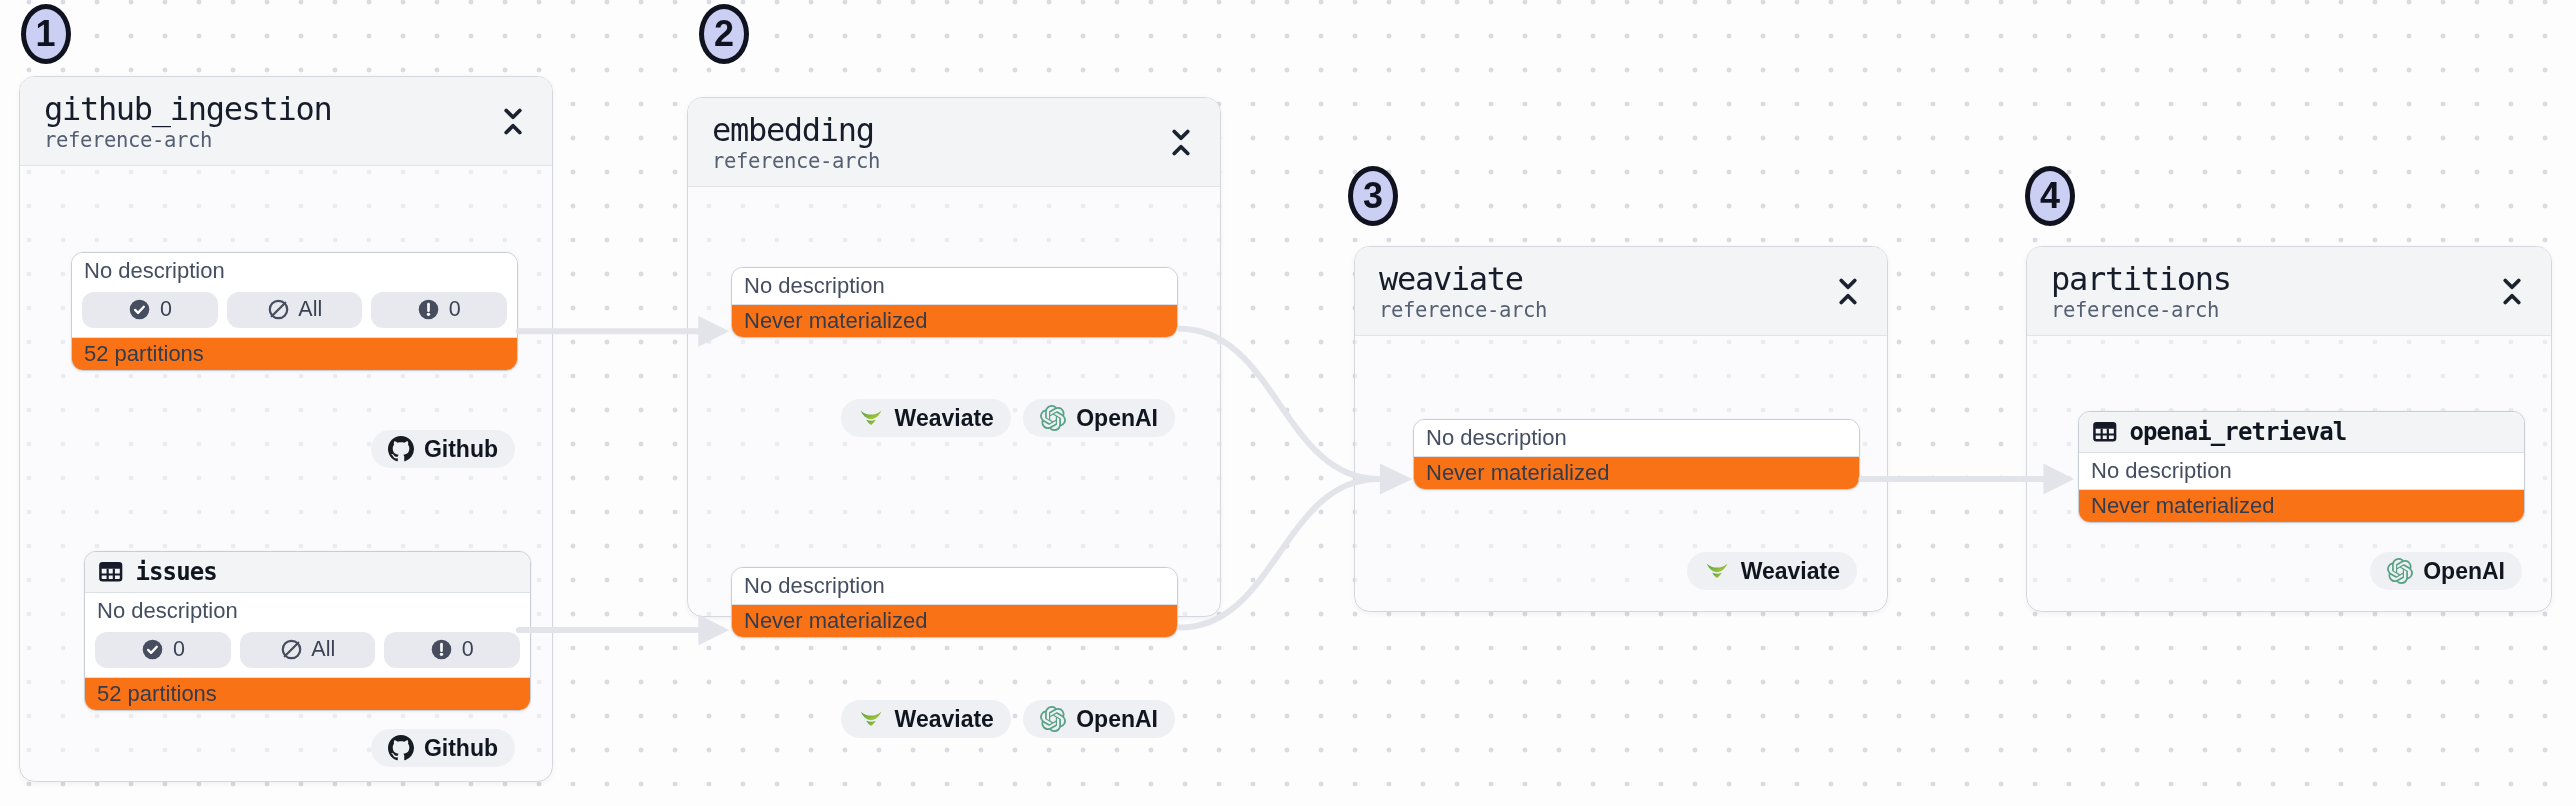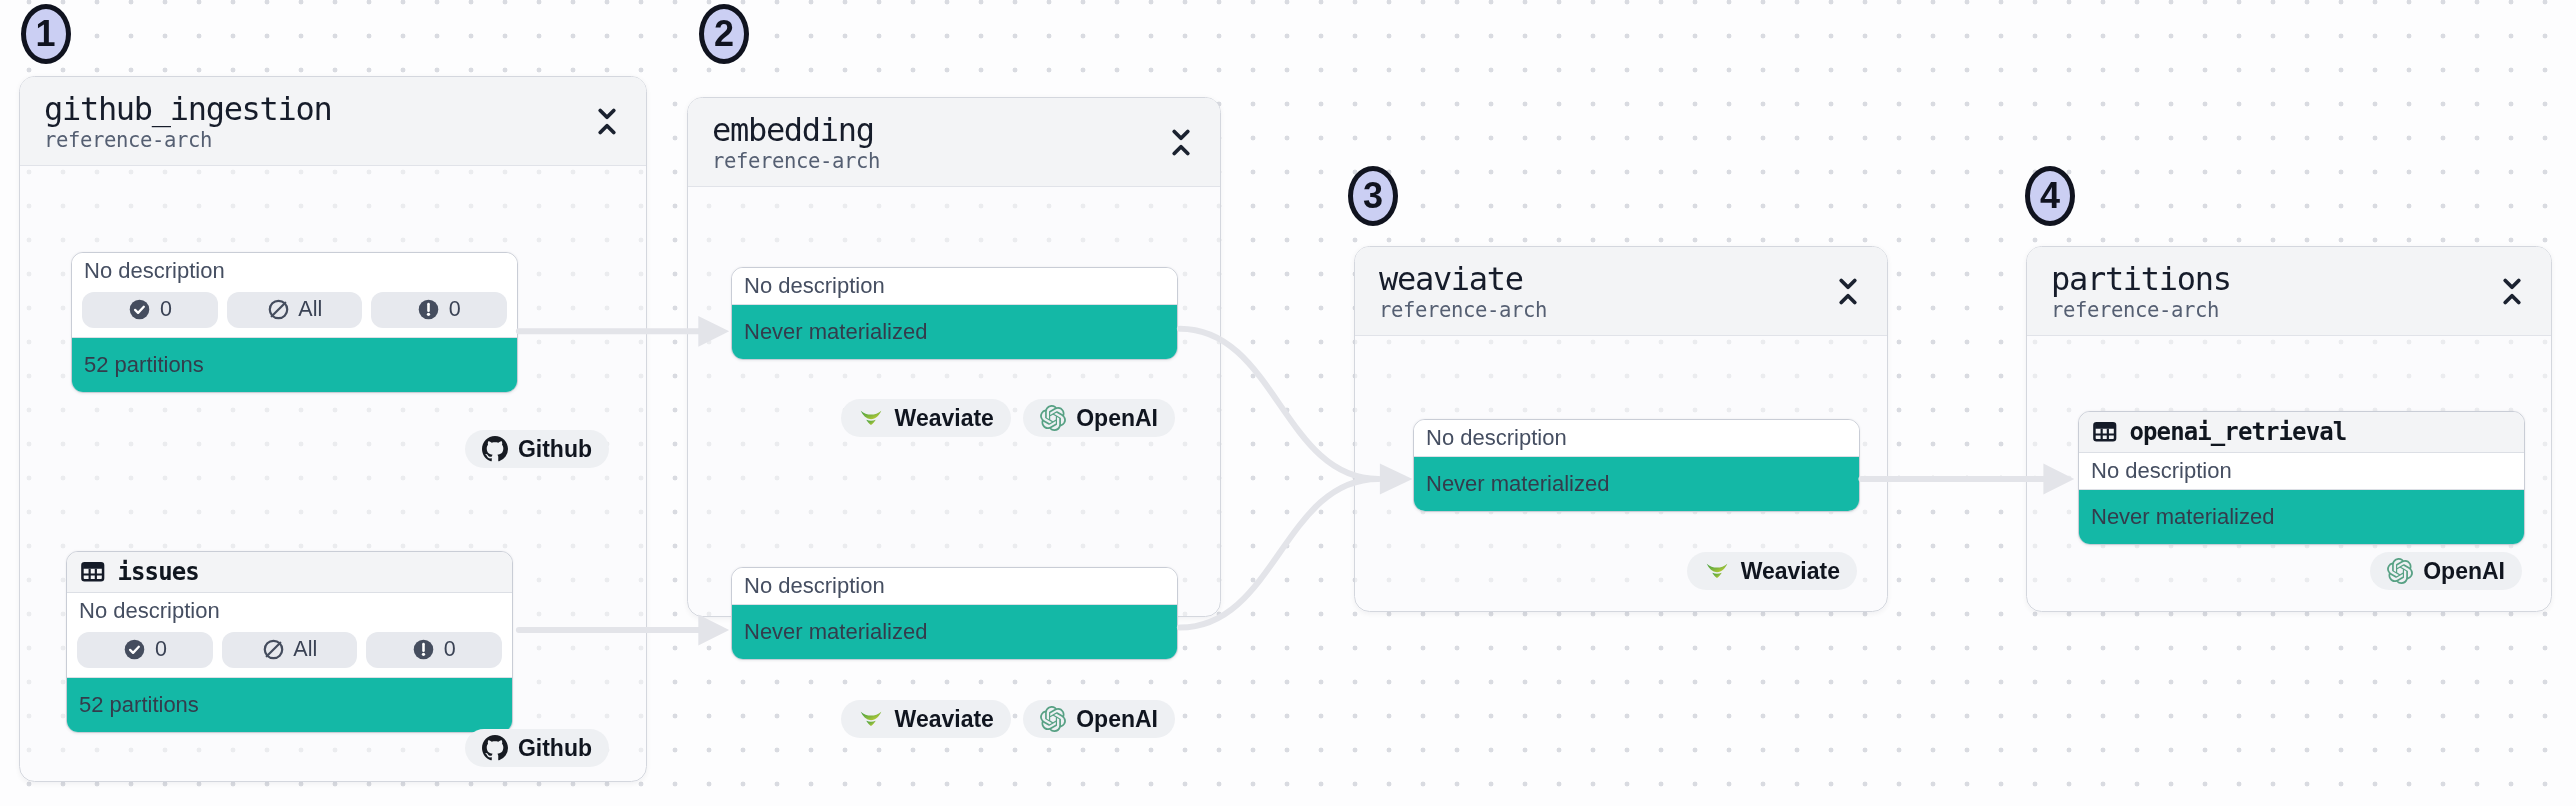--- a/index.html
+++ b/index.html
@@ -49,21 +49,21 @@
   }
   .card-title{font:600 24px/29px "DejaVu Sans Mono",monospace;color:#10161f;letter-spacing:-0.9px}
   .card-desc{padding:5.2px 12px;font:400 22px/26px "Liberation Sans",sans-serif;color:#454e61;background:#fff}
   .card-pills{display:flex;gap:8.6px;padding:2.6px 10.3px 9.4px;background:#fff}
   .pill{
     flex:1;display:flex;align-items:center;justify-content:center;gap:8.6px;height:36px;
     background:#e7e9ee;border:none;border-radius:12px;
     font:400 21.5px "Liberation Sans",sans-serif;color:#3a4254;cursor:pointer;
   }
   .pill .ic{color:#454d5e}
-  .card-status{padding:14px 12px;font:400 22px/26px "Liberation Sans",sans-serif;color:#343c4c;background:#14b8a6;border-top:1.7px solid #dcdfe5}
+  .card-status{padding:3px 12px;font:400 22px/26px "Liberation Sans",sans-serif;color:#343c4c;background:#f97316;border-top:1.7px solid #dcdfe5}
 
   .kind-row{position:absolute;display:flex;gap:12px}
   .kind-badge{
     display:flex;align-items:center;gap:10.3px;background:#eef0f3;border:none;
     border-radius:858px;padding:5.2px 17px;height:38px;box-sizing:border-box;
     font:700 23px "Liberation Sans",sans-serif;color:#10151f;cursor:pointer;
   }
   .ic{display:inline-block;flex:none}
   .ic-table{width:27.5px;height:27.5px}
   .ic-collapse{width:26px;height:31px}
@@ -127,21 +127,21 @@
     <polygon class="edge-head" points="1645,558 1607,540 1607,576"></polygon>
     <path class="edge" d="M2168 558 L2381 558"></path>
     <polygon class="edge-head" points="2416,558 2380,540 2380,576"></polygon>
   </svg>
 
   <div class="group-badge" style="left:20.6px;top:4.3px">1</div>
   <div class="group-badge" style="left:699px;top:4.3px">2</div>
   <div class="group-badge" style="left:1348px;top:166px">3</div>
   <div class="group-badge" style="left:2025px;top:166px">4</div>
 
-  <section class="group" style="left:19px;top:76px;width:628px;height:706px">
+  <section class="group" style="left:19px;top:76px;width:534px;height:706px">
     <header class="group-header">
       <div>
         <div class="group-title">github_ingestion</div>
         <div class="group-subtitle">reference-arch</div>
       </div>
       <button class="collapse-btn">
         <svg class="ic ic-collapse" viewBox="0 0 30 36" width="26" height="31">
             <use href="#sym-collapse"></use>
           </svg>
       </button>
@@ -174,21 +174,21 @@
       </div>
       <div class="kind-row" style="right:37px;top:264px">
         <button class="kind-badge">
           <svg class="ic ic-logo gh" viewBox="0 0 30 30" width="26" height="26">
               <use href="#sym-github"></use>
             </svg>
           <span>Github</span>
         </button>
       </div>
 
-      <div class="asset-card" style="left:46px;top:385px">
+      <div class="asset-card" style="left:64px;top:385px">
         <div class="card-header">
           <svg class="ic ic-table" viewBox="0 0 32 32" width="27.5" height="27.5">
               <use href="#sym-table"></use>
             </svg>
           <span class="card-title">issues</span>
         </div>
         <div class="card-desc">No description</div>
         <div class="card-pills">
           <button class="pill">
             <svg class="ic ic-pill" viewBox="0 0 27 27" width="23" height="23">

